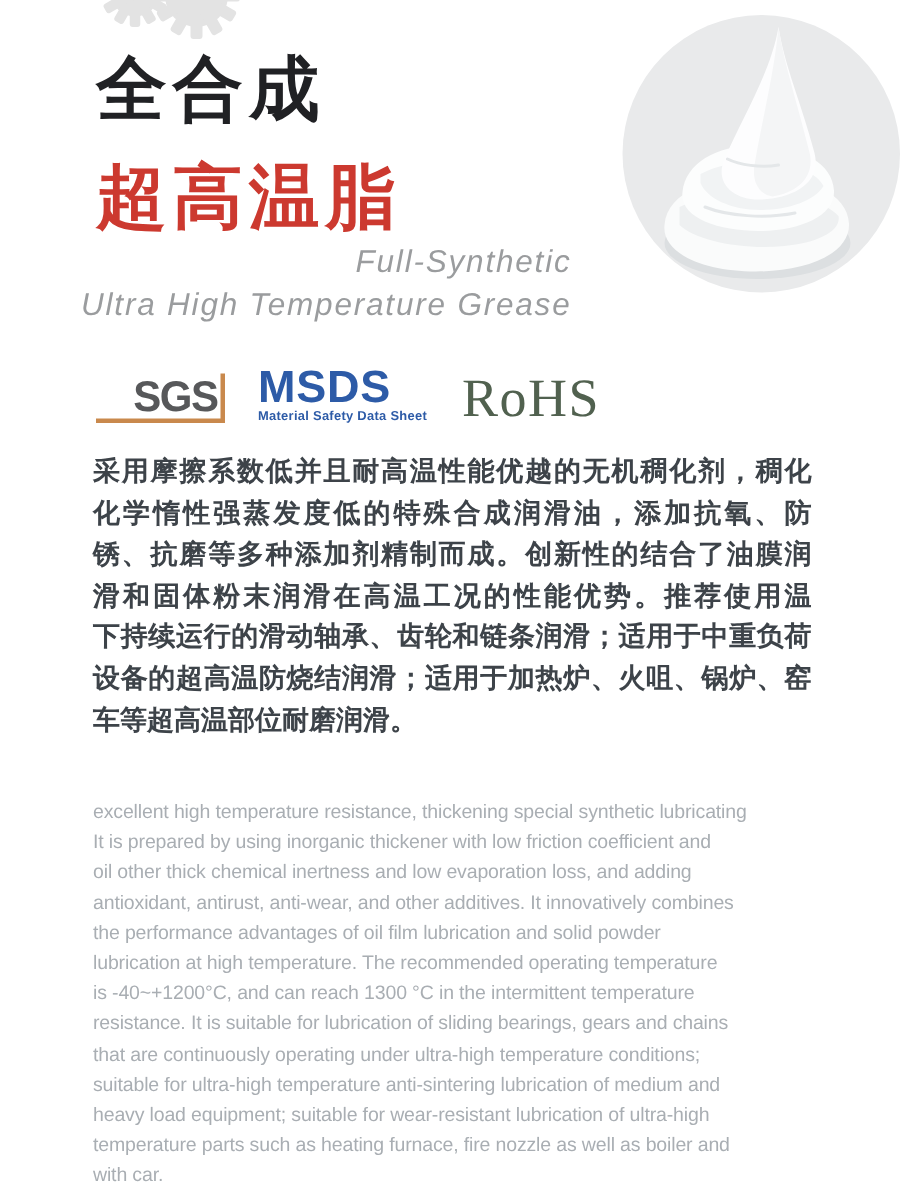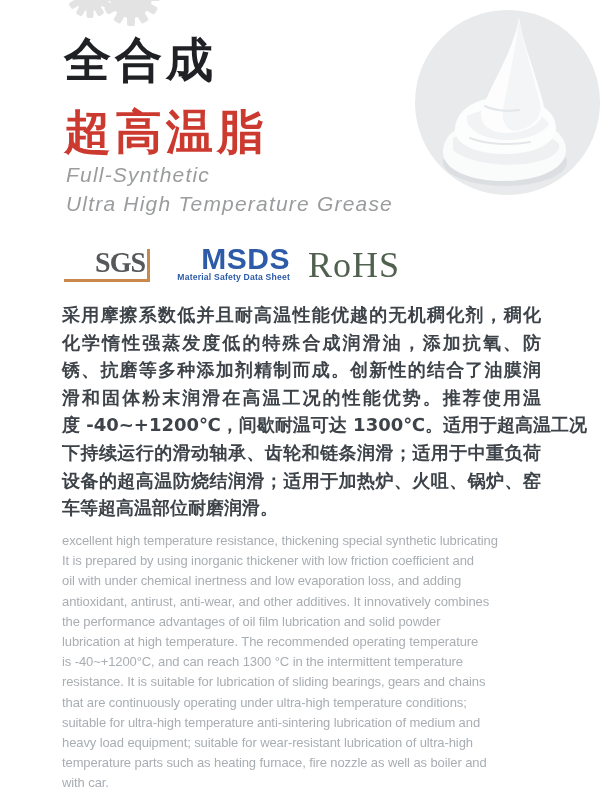--- a/index.html
+++ b/index.html
@@ -23,21 +23,21 @@
 
   
   .title-block { position: absolute; left: 64px; top: 32px; }
   .title-cn {
     font-size: 47px; font-weight: 800; line-height: 56px;
     letter-spacing: 4px; color: #202124;
     font-family: "DejaVu Sans", sans-serif;
   }
   .title-cn.red { color: var(--title-red, #cc392f); margin-top: 16px; }
 
-  .subtitle-block { position: absolute; left: 66px; top: 160px; }
+  .subtitle-block { position: absolute; left: 54px; top: 160px; text-align: right; }
   .subtitle-line {
     font-size: 21px; font-style: italic; line-height: 29px;
     letter-spacing: 1.2px; color: var(--subtitle-gray, #9a9c9e);
   }
 
   
   .product-circle {
     position: absolute; left: 415px; top: 10px;
     width: 185px; height: 185px; border-radius: 50%;
     background: var(--circle-bg, #e9eaeb);
@@ -47,30 +47,29 @@
 
   
   .cert-row {
     position: absolute; left: 64px; top: 240px;
     display: flex; align-items: flex-end; height: 42px;
   }
   .cert-sgs {
     width: 86px; height: 33px;
     border-bottom: 3px solid var(--sgs-accent, #c9894d);
     border-right: 3px solid var(--sgs-accent, #c9894d);
-    display: flex; align-items: flex-start; justify-content: flex-end;
+    display: flex; align-items: flex-end; justify-content: flex-end;
     padding-right: 2px;
-    font-family: Liberation Serif, serif;
   }
   .cert-sgs .sgs-text {
     font-size: 28px; font-weight: 800; line-height: 28px;
     letter-spacing: -1px; color: var(--sgs-gray, #57585a);
     transform: scaleY(1.02);
   }
-  .cert-msds { margin-left: 22px; width: 118px; text-align: right; margin-top: 40px; }
+  .cert-msds { margin-left: 22px; width: 118px; text-align: left; margin-top: 40px; }
   .cert-msds .msds-text {
     font-size: 30px; font-weight: 800; line-height: 27px;
     letter-spacing: 0.5px; color: var(--msds-blue, #2d5ba7);
   }
   .cert-msds .msds-sub {
     font-size: 8.6px; font-weight: 700; letter-spacing: 0.2px;
     color: var(--msds-blue, #2d5ba7); white-space: nowrap;
   }
   .cert-rohs { margin-left: 18px; }
   .cert-rohs .rohs-text {
@@ -177,30 +176,29 @@
     <div class="cert-rohs">
       <span class="rohs-text">RoHS</span>
     </div>
   </div>
 
   <div class="desc-cn">
       <div class="line">采用摩擦系数低并且耐高温性能优越的无机稠化剂，稠化</div>
       <div class="line">化学惰性强蒸发度低的特殊合成润滑油，添加抗氧、防</div>
       <div class="line">锈、抗磨等多种添加剂精制而成。创新性的结合了油膜润</div>
       <div class="line">滑和固体粉末润滑在高温工况的性能优势。推荐使用温</div>
-      <div class="line">度 -40~+1200℃，间歇耐温可达 1300℃。适用于超高温工况</div>
       <div class="line">下持续运行的滑动轴承、齿轮和链条润滑；适用于中重负荷</div>
       <div class="line">设备的超高温防烧结润滑；适用于加热炉、火咀、锅炉、窑</div>
       <div class="line">车等超高温部位耐磨润滑。</div>
     </div>
 
   <div class="desc-en">
       <div class="line">excellent high temperature resistance, thickening special synthetic lubricating</div>
       <div class="line">It is prepared by using inorganic thickener with low friction coefficient and</div>
-      <div class="line">oil with under chemical inertness and low evaporation loss, and adding</div>
+      <div class="line">oil other thick chemical inertness and low evaporation loss, and adding</div>
       <div class="line">antioxidant, antirust, anti-wear, and other additives. It innovatively combines</div>
       <div class="line">the performance advantages of oil film lubrication and solid powder</div>
       <div class="line">lubrication at high temperature. The recommended operating temperature</div>
       <div class="line">is -40~+1200°C, and can reach 1300 °C in the intermittent temperature</div>
       <div class="line">resistance. It is suitable for lubrication of sliding bearings, gears and chains</div>
       <div class="line">that are continuously operating under ultra-high temperature conditions;</div>
       <div class="line">suitable for ultra-high temperature anti-sintering lubrication of medium and</div>
       <div class="line">heavy load equipment; suitable for wear-resistant lubrication of ultra-high</div>
       <div class="line">temperature parts such as heating furnace, fire nozzle as well as boiler and</div>
       <div class="line">with car.</div>

